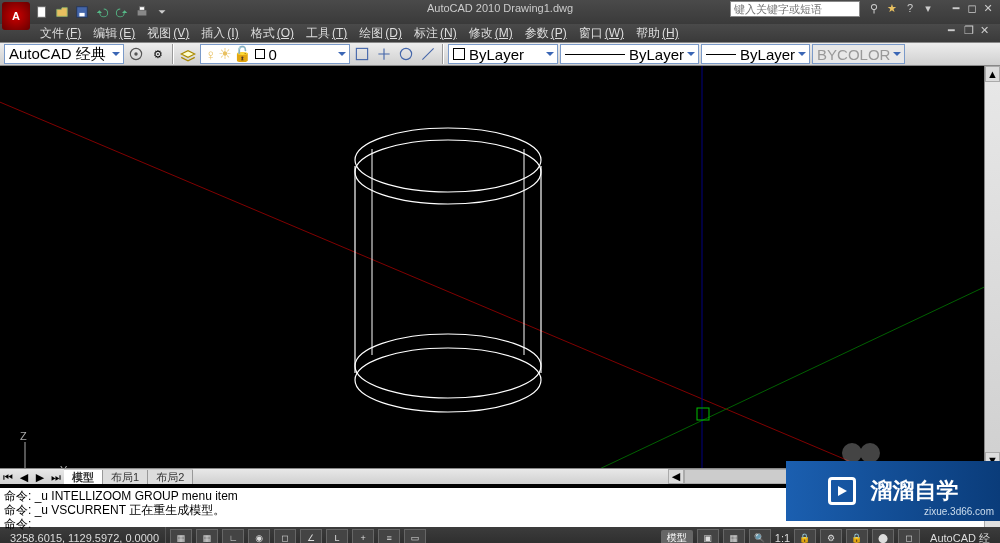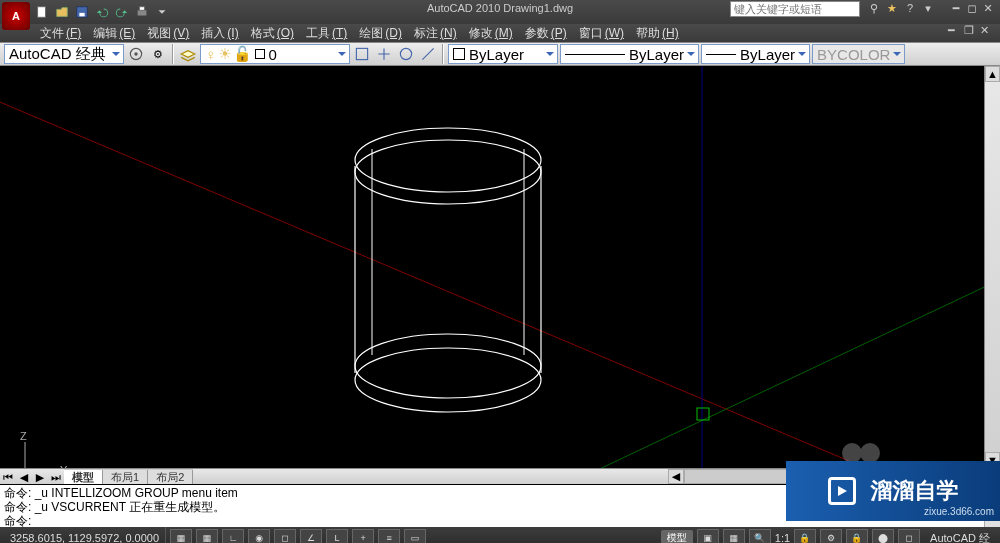--- a/index.html
+++ b/index.html
@@ -39,21 +39,21 @@
   .scroll-v { position:absolute; right:0; top:0; width:16px; height:402px; background:linear-gradient(#e8e8e8,#d0d0d0); border-left:1px solid #888; }
   .scroll-v .arr { height:16px; display:flex; align-items:center; justify-content:center; background:#ddd; border:1px solid #aaa; cursor:pointer; }
   .scroll-h { position:absolute; left:0; bottom:0; right:0; height:16px; background:linear-gradient(#e8e8e8,#d0d0d0); border-top:1px solid #888; display:flex; }
   .scroll-h .arr { width:16px; display:flex; align-items:center; justify-content:center; background:#ddd; border:1px solid #aaa; cursor:pointer; }
   .tabs { display:flex; height:16px; align-items:center; background:#ccc; }
   .tabs .tab { padding:0 8px; font-size:11px; border-right:1px solid #999; cursor:pointer; background:#ddd; color:#333; }
   .tabs .tab.active { background:#fff; font-weight:bold; }
   .pantool { width:16px; height:16px; display:flex; align-items:center; justify-content:center; cursor:pointer; }
 
   
-  .cmdarea { height:43px; background:#fff; border-top:1px solid #000000; font-family: SimSun, monospace; font-size:12px; line-height:14px; padding:1px 4px; position:relative; }
+  .cmdarea { height:43px; background:#fff; border-top:4px solid #000000; font-family: SimSun, monospace; font-size:12px; line-height:14px; padding:1px 4px; position:relative; }
   .cmdarea .cmd-scroll { position:absolute; right:0; top:0; bottom:0; width:16px; background:#e0e0e0; border-left:1px solid #aaa; }
   .cmd-handle { position:absolute; right:18px; top:0; bottom:0; width:8px; display:flex; align-items:center; justify-content:center; cursor:ew-resize; }
 
   
   .status { height:22px; background:linear-gradient(#3c3c3c,#2a2a2a); display:flex; align-items:center; color:#ddd; font-size:11px; padding:0 4px; gap:4px; }
   .status .cell { padding:7px 6px; border-right:1px solid #555; height:22px; display:flex; align-items:center; }
   .status .btn { width:22px; height:18px; background:#444; border:1px solid #666; display:flex; align-items:center; justify-content:center; cursor:pointer; font-size:9px; }
   .status .spacer { flex:1; }
   .status-badge { background:#666; color:#fff; padding:1px 6px; border-radius:2px; font-size:10px; }
 

